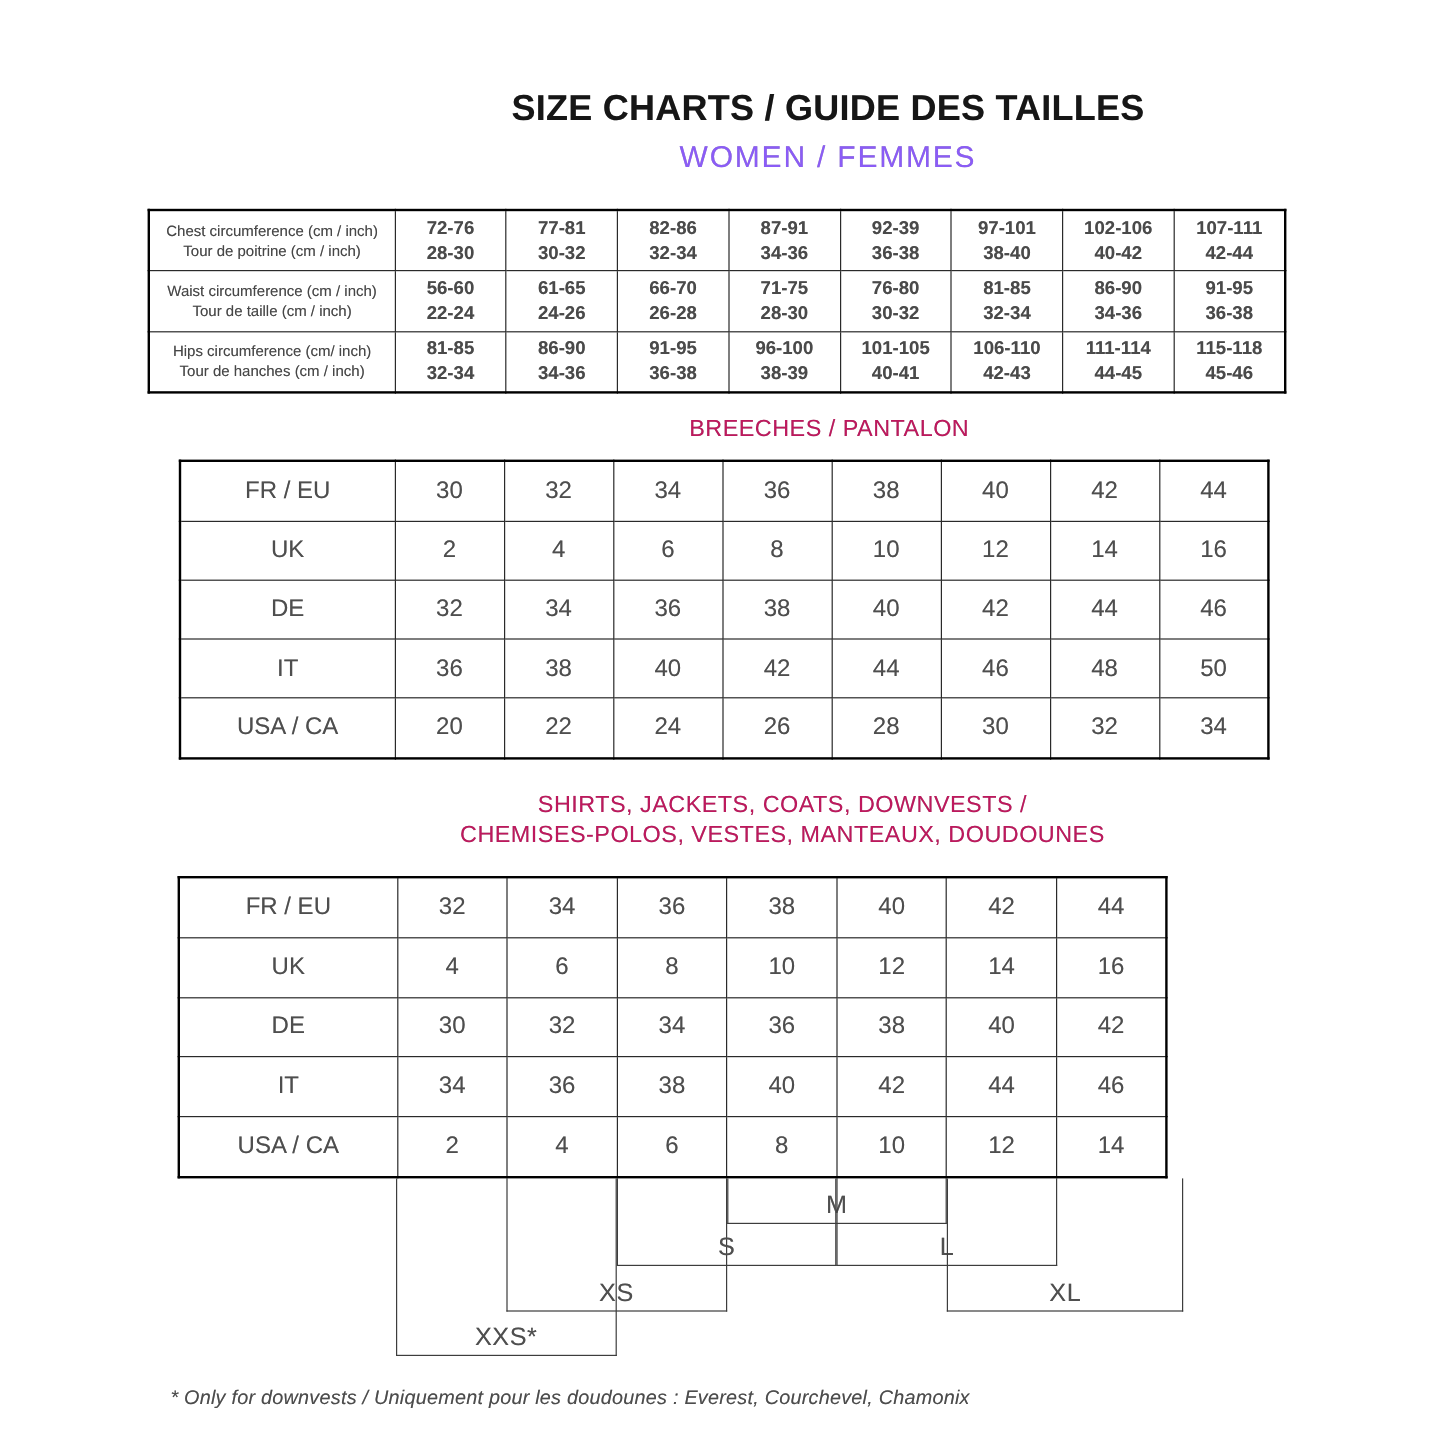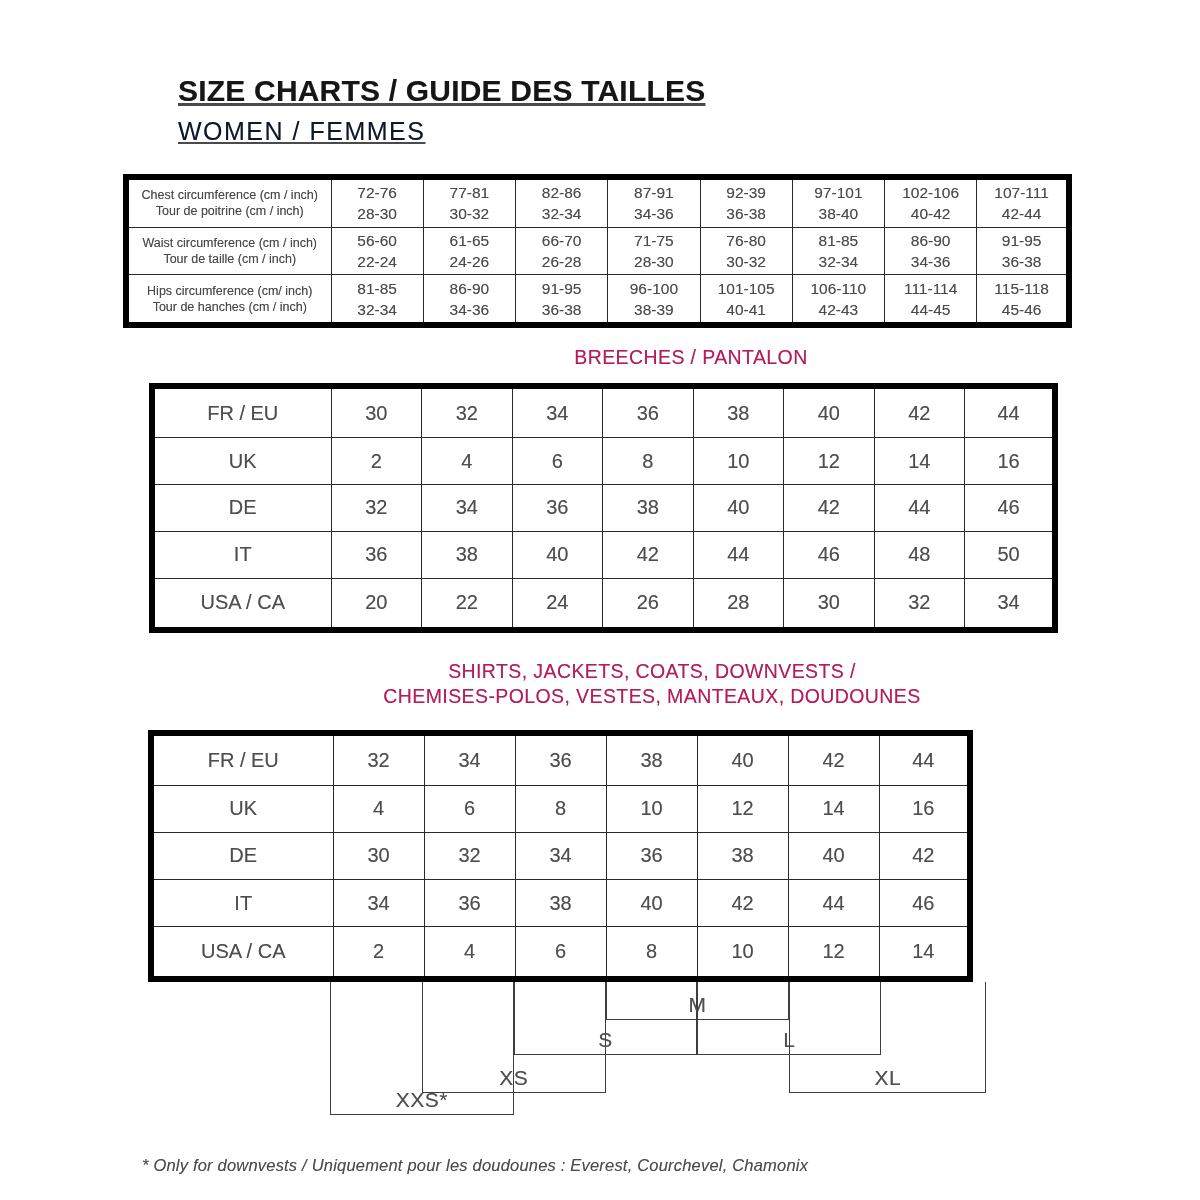--- a/index.html
+++ b/index.html
@@ -2,32 +2,32 @@
 <html><head>
 <meta charset="utf-8">
 <style>
   html,body{margin:0;padding:0;background:#ffffff;}
   .canvas{
     position:relative;width:1200px;height:1200px;background:#ffffff;
     font-family:"Liberation Sans",sans-serif;color:#4a4a4a;overflow:hidden;
     text-shadow:0 0 0.5px rgba(100,100,100,0.55);
   }
   
-  .title-wrap{position:absolute;top:74px;left:178px;width:1000px;text-decoration:underline;}
+  .title-wrap{position:absolute;top:74px;left:190px;width:1000px;text-align:center;}
   .main-title{font-size:30px;font-weight:700;color:#161616;letter-spacing:0.2px;}
-  .sub-title{margin-top:9px;font-size:25px;font-weight:400;color:#0f172a;letter-spacing:1.5px;}
+  .sub-title{margin-top:9px;font-size:25px;font-weight:400;color:#8b5cf6;letter-spacing:1.5px;}
   .section-title{position:absolute;font-size:19.5px;color:#be185d;text-align:center;letter-spacing:0.4px;}
   #breeches-title{left:191px;top:346px;width:1000px;}
   #shirts-title{left:152px;top:659px;width:1000px;line-height:25px;}
   
-  table.sz{border-collapse:collapse;table-layout:fixed;position:absolute;background:#fff;border:6px solid #000000;}
+  table.sz{border-collapse:collapse;table-layout:fixed;position:absolute;background:#fff;border:2px solid #000000;}
   table.sz td{border:1.5px solid #2a2a2a;text-align:center;vertical-align:middle;padding:0;overflow:hidden;}
   #measurements-table{left:123px;top:174px;width:949px;height:154px;}
   #measurements-table td.lbl div{font-size:12.5px;line-height:16px;color:#474747;}
-  #measurements-table td.val div{font-size:15.5px;line-height:21px;color:#4a4a4a;}
+  #measurements-table td.val div{font-size:15.5px;line-height:21px;color:#4a4a4a;font-weight:bold;}
   #breeches-table{left:149px;top:383px;width:909px;height:250px;}
   #shirts-table{left:148px;top:730px;width:825px;height:252px;}
   .sz td.big{font-size:20px;color:#4e4e4e;}
   
   #size-brackets{position:absolute;left:148px;top:982px;width:825px;height:152px;}
   .bracket{position:absolute;top:0;box-sizing:border-box;
     border:1.6px solid #3d3d3d;border-top:none;}
   .bracket .blabel{position:absolute;left:0;right:0;bottom:2px;text-align:center;
     font-size:21px;color:#4f4f4f;letter-spacing:0.5px;}
   
@@ -311,21 +311,21 @@
           <td class="big">6</td>
           <td class="big">8</td>
           <td class="big">10</td>
           <td class="big">12</td>
           <td class="big">14</td>
         </tr>
       </tbody>
     </table>
 
   <div id="size-brackets">
-      <div class="bracket" style="left: 182px; width: 183.714px; height: 133px; text-decoration: underline;">
+      <div class="bracket" style="left: 182px; width: 183.714px; height: 148px; text-decoration: underline;">
         <span class="blabel">XXS*</span>
       </div>
       <div class="bracket" style="left: 273.857px; width: 183.714px; height: 111px;">
         <span class="blabel">XS</span>
       </div>
       <div class="bracket" style="left: 365.714px; width: 183.714px; height: 73px;">
         <span class="blabel">S</span>
       </div>
       <div class="bracket" style="left: 457.571px; width: 183.714px; height: 38px;">
         <span class="blabel">M</span>

